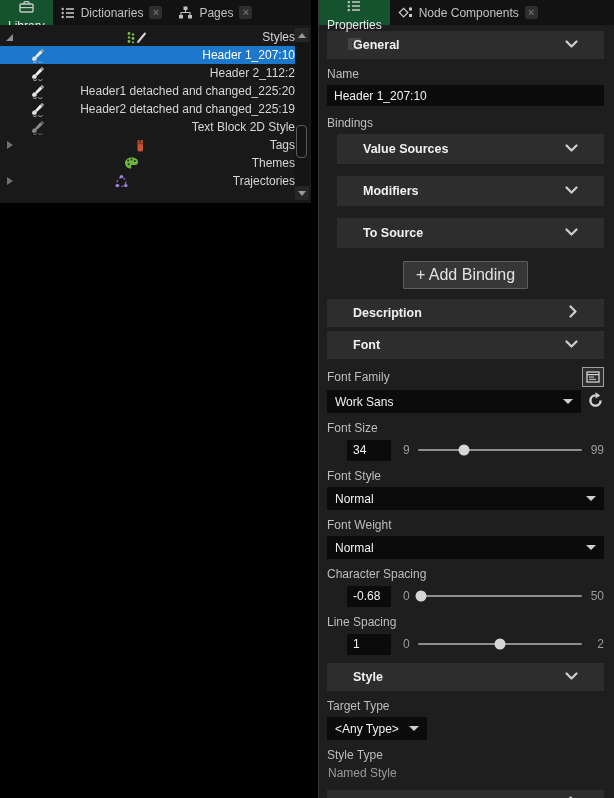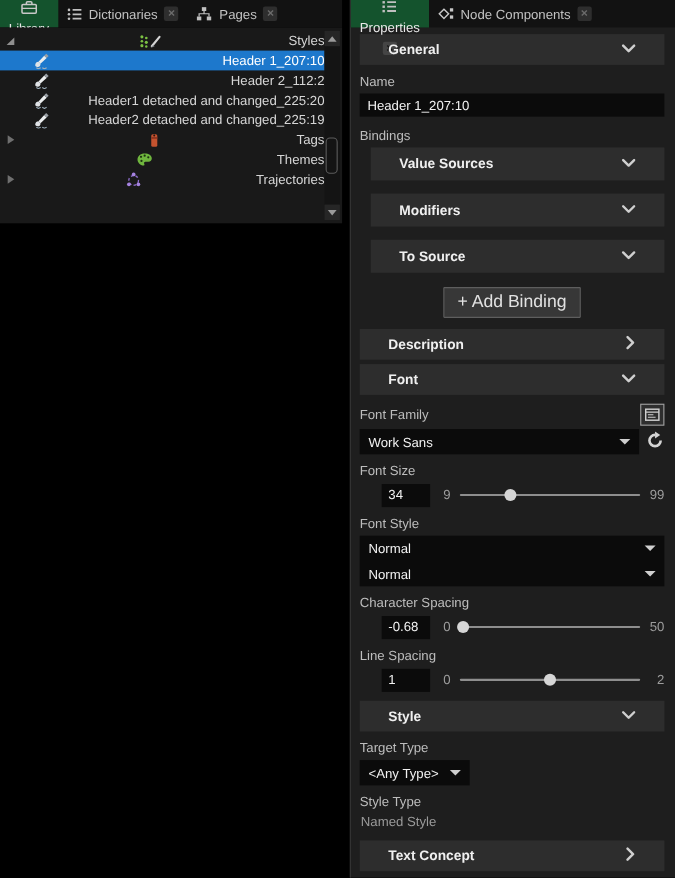--- a/index.html
+++ b/index.html
@@ -185,20 +185,31 @@
             <svg width="15" height="15" viewBox="0 0 15 15">
                 <path d="M2 11.5 Q2 8.5 5 8.2 L6.8 10 Q7 13 4 12.8 Q2.3 12.7 2 11.5 Z" fill="#dfe3e7"></path>
                 <path d="M5 8.2 L10.2 2.6 L12.4 4.8 L6.8 10 Z" fill="#eceeef"></path>
                 <path d="M10.2 2.6 L12 0.8 L14.2 3 L12.4 4.8 Z" fill="#9aa0a6"></path>
                 <path d="M3 13.6 l2 1 2-1 m1.4 0 l2 1 2-1" stroke="#9fb0bd" stroke-width="1" fill="none"></path>
               </svg>
           </span>
           <span class="lbl">Header2 detached and changed_225:19</span>
         </div>
 
+        <div class="row lvl1">
+          <span class="ricon dim">
+            <svg width="15" height="15" viewBox="0 0 15 15">
+                <path d="M2 11.5 Q2 8.5 5 8.2 L6.8 10 Q7 13 4 12.8 Q2.3 12.7 2 11.5 Z" fill="#dfe3e7"></path>
+                <path d="M5 8.2 L10.2 2.6 L12.4 4.8 L6.8 10 Z" fill="#eceeef"></path>
+                <path d="M10.2 2.6 L12 0.8 L14.2 3 L12.4 4.8 Z" fill="#9aa0a6"></path>
+                <path d="M3 13.6 l2 1 2-1 m1.4 0 l2 1 2-1" stroke="#9fb0bd" stroke-width="1" fill="none"></path>
+              </svg>
+          </span>
+          <span class="lbl">Text Block 2D Style</span>
+        </div>
 
         <div class="row">
           <span class="tw">
               <span class="tri-col"></span>
             </span>
           <span class="ricon">
             <svg width="14" height="15" viewBox="0 0 14 15">
                 <rect x="4.5" y="2" width="5.5" height="11.5" rx="1.4" fill="#c4532f"></rect>
                 <rect x="4.5" y="4.6" width="5.5" height="1.6" fill="#8f3520"></rect>
                 <circle cx="7.2" cy="3.2" r="0.9" fill="#27130d"></circle>
@@ -370,20 +381,21 @@
         </div>
         <span class="maxl">99</span>
       </div>
 
       <div class="flabel">Font Style</div>
       <div class="dd">
         <span>Normal</span>
         <span class="dd-caret"></span>
       </div>
 
+      <div class="flabel">Font Weight</div>
       <div class="dd">
         <span>Normal</span>
         <span class="dd-caret"></span>
       </div>
 
       <div class="flabel">Character Spacing</div>
       <div class="slider-row">
         <input class="num" value="-0.68" style="">
         <span class="minl">0</span>
         <div class="track">

